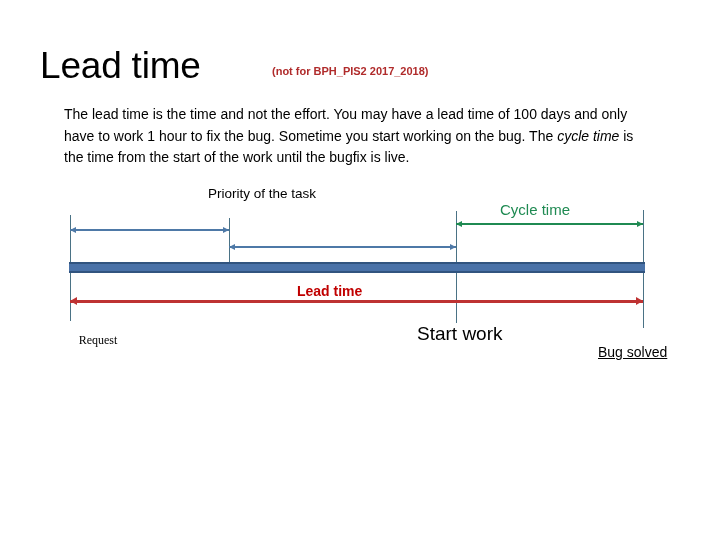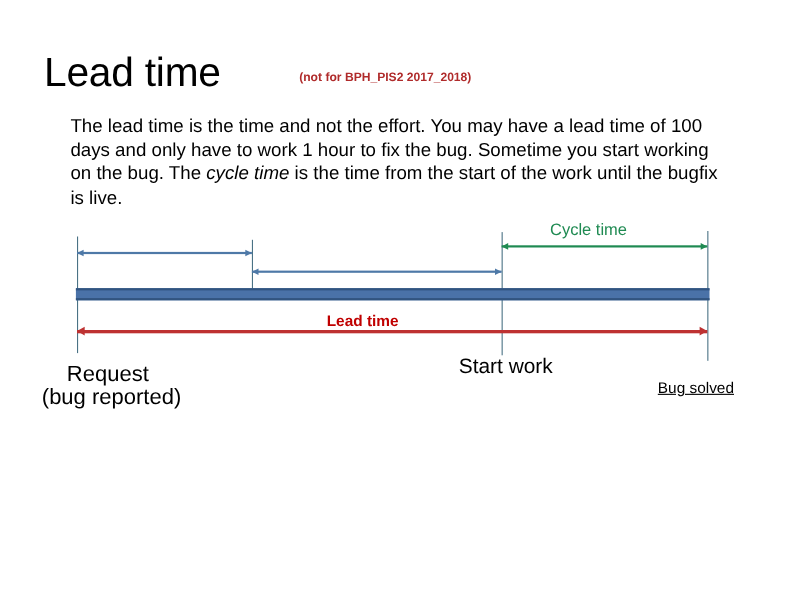--- a/index.html
+++ b/index.html
@@ -50,21 +50,21 @@
     color: #b02b2b;
     white-space: nowrap;
   }
 
   
   #body-text {
     position: absolute;
     left: 64px;
     top: 104px;
     width: 590px;
-    font-size: 17px;
+    font-size: 14px;
     line-height: 21.5px;
     color: #000000;
   }
   #body-text .ital { font-style: italic; }
 
   
   #diagram {
     position: absolute;
     left: 0;
     top: 0;
@@ -152,23 +152,24 @@
     top: 282px;
     font-size: 14px;
     line-height: 18px;
     font-weight: bold;
     color: #c00000;
   }
   #label-request {
     left: 38px;
     top: 330px;
     width: 120px;
-    font-size: 20px;
+    font-size: 12px;
     line-height: 21px;
     text-align: center;
+    font-family: Liberation Serif, serif;
   }
   #label-start-work {
     left: 417px;
     top: 324px;
     font-size: 19px;
     line-height: 19px;
   }
   #label-bug-solved {
     left: 598px;
     top: 343px;
@@ -216,29 +217,29 @@
 
     <div id="timeline-bar"></div>
 
     <div class="measure m-red" style="left:70px; top:300px; width:573px;">
       <div class="shaft"></div>
       <div class="head left"></div>
       <div class="head right"></div>
     </div>
 
     <div class="dlabel" id="label-priority">
+      <div>Priority of the task</div>
     </div>
 
     <div class="dlabel" id="label-cycle-time">Cycle time</div>
 
     <div class="dlabel" id="label-lead-time">Lead time</div>
 
     <div class="dlabel" id="label-request">
       <div>Request</div>
-      <div>(bug reported)</div>
     </div>
 
     <div class="dlabel" id="label-start-work">Start work</div>
 
     <div class="dlabel" id="label-bug-solved">Bug solved</div>
 
   </div>
 </div>
 
 </body></html>

